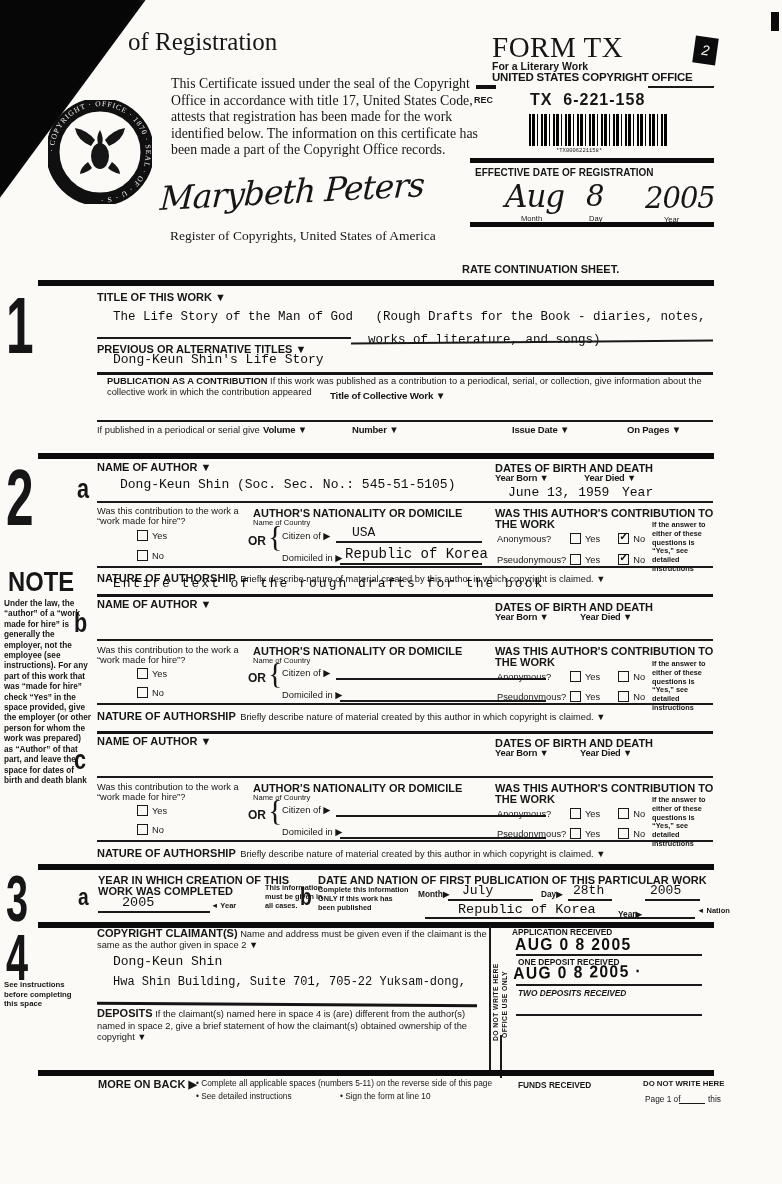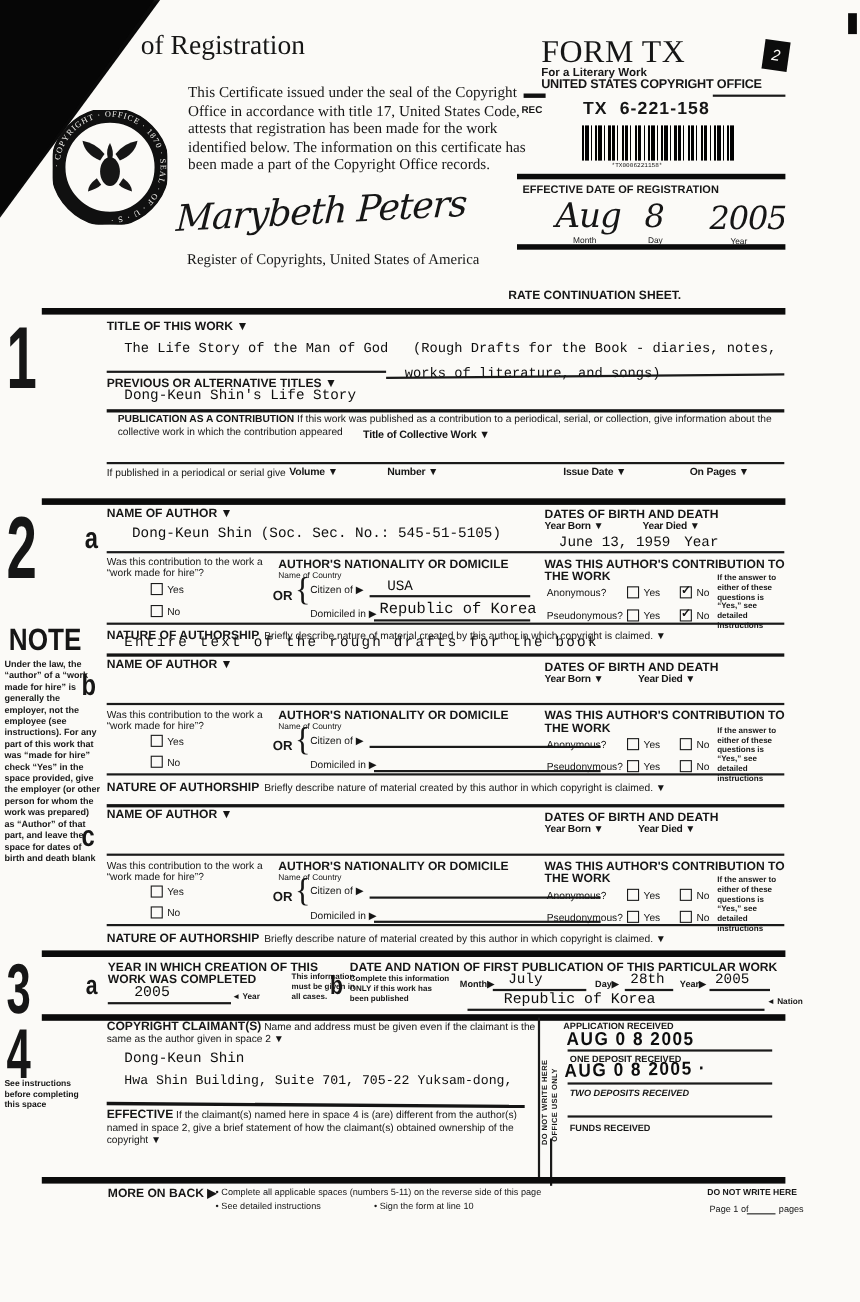--- a/index.html
+++ b/index.html
@@ -321,60 +321,60 @@
   <div class="abs xs" style="left:233px;top:884px;width:60px;margin-left:32px;">This information must be given in all cases.</div>
   <div class="abs letter" style="left:300px;top:885px;font-size:24px;">b</div>
   <div class="abs lbl2" style="left:318px;top:874px;">DATE AND NATION OF FIRST PUBLICATION OF THIS PARTICULAR WORK</div>
   <div class="abs xs" style="left:318px;top:886px;width:92px;">Complete this information ONLY if this work has been published</div>
   <div class="abs" style="left:418px;top:889px;font-size:8.3px;font-weight:700;">Month▶</div>
   <div class="abs mono" style="left:462px;top:883px;">July</div>
   <div class="abs rule" style="left:448px;top:899px;width:85px;"></div>
   <div class="abs" style="left:541px;top:889px;font-size:8.3px;font-weight:700;">Day▶</div>
   <div class="abs mono" style="left:573px;top:883px;">28th</div>
   <div class="abs rule" style="left:568px;top:899px;width:44px;"></div>
-  <div class="abs" style="left:618px;top:889px;font-size:8.3px;font-weight:700;">Year▶</div>
+  <div class="abs" style="left:618px;top:909px;font-size:8.3px;font-weight:700;">Year▶</div>
   <div class="abs mono" style="left:650px;top:883px;">2005</div>
   <div class="abs rule" style="left:645px;top:899px;width:55px;"></div>
   <div class="abs mono" style="left:458px;top:902px;font-size:13.5px;">Republic of Korea</div>
   <div class="abs rule" style="left:425px;top:917px;width:270px;"></div>
   <div class="abs arrL" style="left:697px;top:906px;">◄ Nation</div>
   <div class="abs thick" style="left:38px;top:922px;width:676px;"></div>
 
   <div class="abs num" style="left:6px;top:929px;font-size:64px;line-height:58px;">4</div>
   <div class="abs smw" style="left:97px;top:928px;width:390px;line-height:11px;">
     <b class="lbl2">COPYRIGHT CLAIMANT(S)</b>
     <span>Name and address must be given even if the claimant is the same as the author given in space 2 ▼</span>
   </div>
   <div class="abs mono" style="left:113px;top:954px;">Dong-Keun Shin</div>
   <div class="abs mono" style="left:113px;top:975px;font-size:12px;">Hwa Shin Building, Suite 701, 705-22 Yuksam-dong,</div>
   <div class="abs rule2" style="left:97px;top:1003px;width:380px;transform:rotate(0.4deg);"></div>
   <div class="abs tiny" style="left:4px;top:980px;width:80px;white-space:normal;font-weight:700;line-height:9.6px;font-size:7.8px;">See instructions before completing this space</div>
   <div class="abs smw" style="left:97px;top:1008px;width:392px;line-height:11.5px;">
-    <b class="lbl2">EFFECTIVE</b>
+    <b class="lbl2">DEPOSITS</b>
     <span>If the claimant(s) named here in space 4 is (are) different from the author(s) named in space 2, give a brief statement of how the claimant(s) obtained ownership of the copyright ▼</span>
   </div>
 
   <div class="abs" style="left:489px;top:925px;width:1.5px;height:148px;background:#1a1a1a;"></div>
   <div class="abs vert" style="left:492px;top:933px;height:108px;">DO NOT WRITE HERE</div>
   <div class="abs vert" style="left:501px;top:938px;height:100px;">OFFICE USE ONLY</div>
   <div class="abs" style="left:512px;top:927px;font-size:8.3px;font-weight:700;">APPLICATION RECEIVED</div>
   <div class="abs stamp" style="left:515px;top:935px;">AUG 0 8 2005</div>
   <div class="abs rule" style="left:516px;top:954px;width:186px;"></div>
   <div class="abs" style="left:518px;top:957px;font-size:8.3px;font-weight:700;">ONE DEPOSIT RECEIVED</div>
   <div class="abs stamp" style="left:513px;top:964px;transform:scaleX(0.92) rotate(-1deg);">AUG 0 8 2005 ·</div>
   <div class="abs rule" style="left:516px;top:984px;width:186px;"></div>
   <div class="abs" style="left:518px;top:988px;font-size:8.3px;font-weight:700;font-style:italic;">TWO DEPOSITS RECEIVED</div>
   <div class="abs rule" style="left:516px;top:1014px;width:186px;"></div>
-  <div class="abs" style="left:518px;top:1020px;font-size:8.3px;font-weight:700;">FUNDS RECEIVED</div>
+  <div class="abs" style="left:518px;top:1080px;font-size:8.3px;font-weight:700;">FUNDS RECEIVED</div>
 
   <div class="abs" style="left:500px;top:1035px;width:1.5px;height:43px;background:#1a1a1a;"></div>
   <div class="abs thick" style="left:38px;top:1070px;width:676px;"></div>
 
   <div class="abs lbl2" style="left:98px;top:1078px;">MORE ON BACK ▶</div>
   <div class="abs" style="left:196px;top:1078px;font-size:8.3px;white-space:nowrap;">• Complete all applicable spaces (numbers 5-11) on the reverse side of this page</div>
   <div class="abs" style="left:196px;top:1091px;font-size:8.3px;white-space:nowrap;">• See detailed instructions</div>
   <div class="abs" style="left:340px;top:1091px;font-size:8.3px;white-space:nowrap;">• Sign the form at line 10</div>
   <div class="abs" style="left:643px;top:1079px;font-size:7.8px;font-weight:700;">DO NOT WRITE HERE</div>
   <div class="abs" style="left:645px;top:1094px;font-size:8.3px;">Page 1 of</div>
   <div class="abs rule" style="left:679px;top:1103px;width:26px;height:1px;"></div>
-  <div class="abs" style="left:708px;top:1094px;font-size:8.3px;">pages</div>
+  <div class="abs" style="left:708px;top:1094px;font-size:8.3px;">this</div>
 
 </div>
 
 </body></html>

